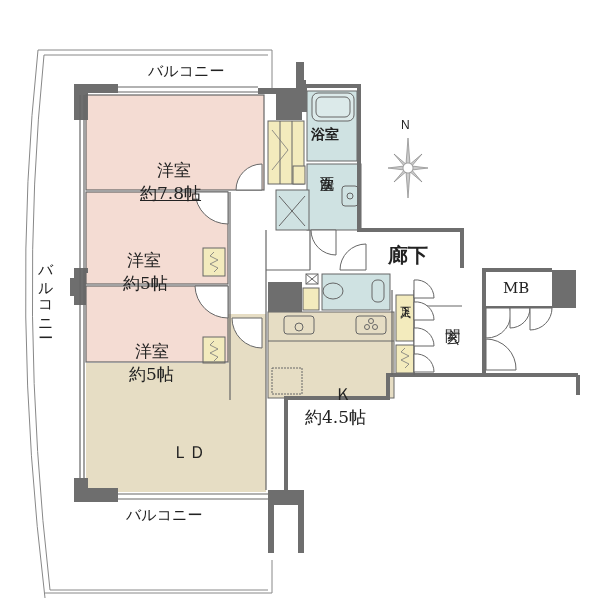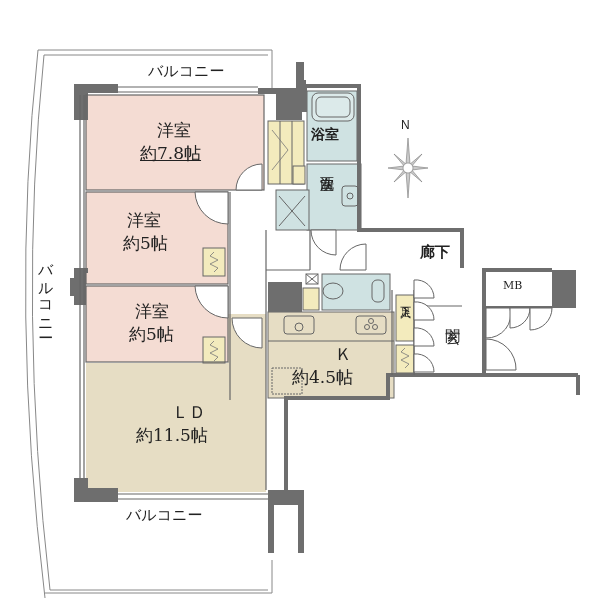--- a/index.html
+++ b/index.html
@@ -1,19 +1,19 @@
 <!DOCTYPE html>
 <html><head>
   <meta charset="utf-8">
   <style>
     html, body { margin:0; padding:0; background:#ffffff; }
     body { width:600px; height:600px; position:relative; overflow:hidden; font-family:"DejaVu Serif", serif; }
     #plan { position:absolute; left:0; top:0; width:600px; height:600px; }
     .lbl { position:absolute; color:#222; white-space:nowrap; line-height:1.25; }
-    .room-name { font-size:17px; }
+    .room-name { font-size:17px;margin-top:40px; }
     .small { font-size:14px;font-weight:bold; }
     .vert { writing-mode:vertical-rl; font-size:15px; letter-spacing:2px; }
     .vtiny { writing-mode:vertical-rl; font-size:11px; }
   </style>
 </head>
 <body>
 
 <div id="plan">
   <svg width="600" height="600" viewBox="0 0 600 600">
 
@@ -159,24 +159,23 @@
   <div class="lbl room-name" style="left:157px;top:120px;">洋室</div>
   <div class="lbl room-name" style="left:140px;top:143px;text-decoration:underline;">約7.8帖</div>
 
   <div class="lbl room-name" style="left:127px;top:210px;">洋室</div>
   <div class="lbl room-name" style="left:123px;top:233px;">約5帖</div>
 
   <div class="lbl room-name" style="left:135px;top:301px;">洋室</div>
   <div class="lbl room-name" style="left:129px;top:324px;">約5帖</div>
 
   <div class="lbl room-name" style="left:172px;top:402px;">ＬＤ</div>
-  <div class="lbl room-name" style="left:136px;top:425px;">約11.5帖</div>
 
   <div class="lbl room-name" style="left:335px;top:344px;">Ｋ</div>
-  <div class="lbl room-name" style="left:292px;top:367px;">約4.5帖</div>
+  <div class="lbl room-name" style="left:305px;top:367px;">約4.5帖</div>
 
   <div class="lbl small" style="left:311px;top:126px;">浴室</div>
   <div class="lbl vert" style="left:318px;top:166px;font-size:14px;letter-spacing:0;">洗面室</div>
-  <div class="lbl small" style="left:420px;top:243px;font-size:15px;">廊下</div>
+  <div class="lbl small" style="left:388px;top:243px;font-size:20px;">廊下</div>
   <div class="lbl vert" style="left:443px;top:317px;font-size:15px;letter-spacing:0;">玄関</div>
   <div class="lbl vtiny" style="left:398px;top:298px;">下足入</div>
-  <div class="lbl" style="left:503px;top:279px;font-size:11px;">MB</div>
+  <div class="lbl" style="left:503px;top:279px;font-size:15px;">MB</div>
 </div>
 
 </body></html>

